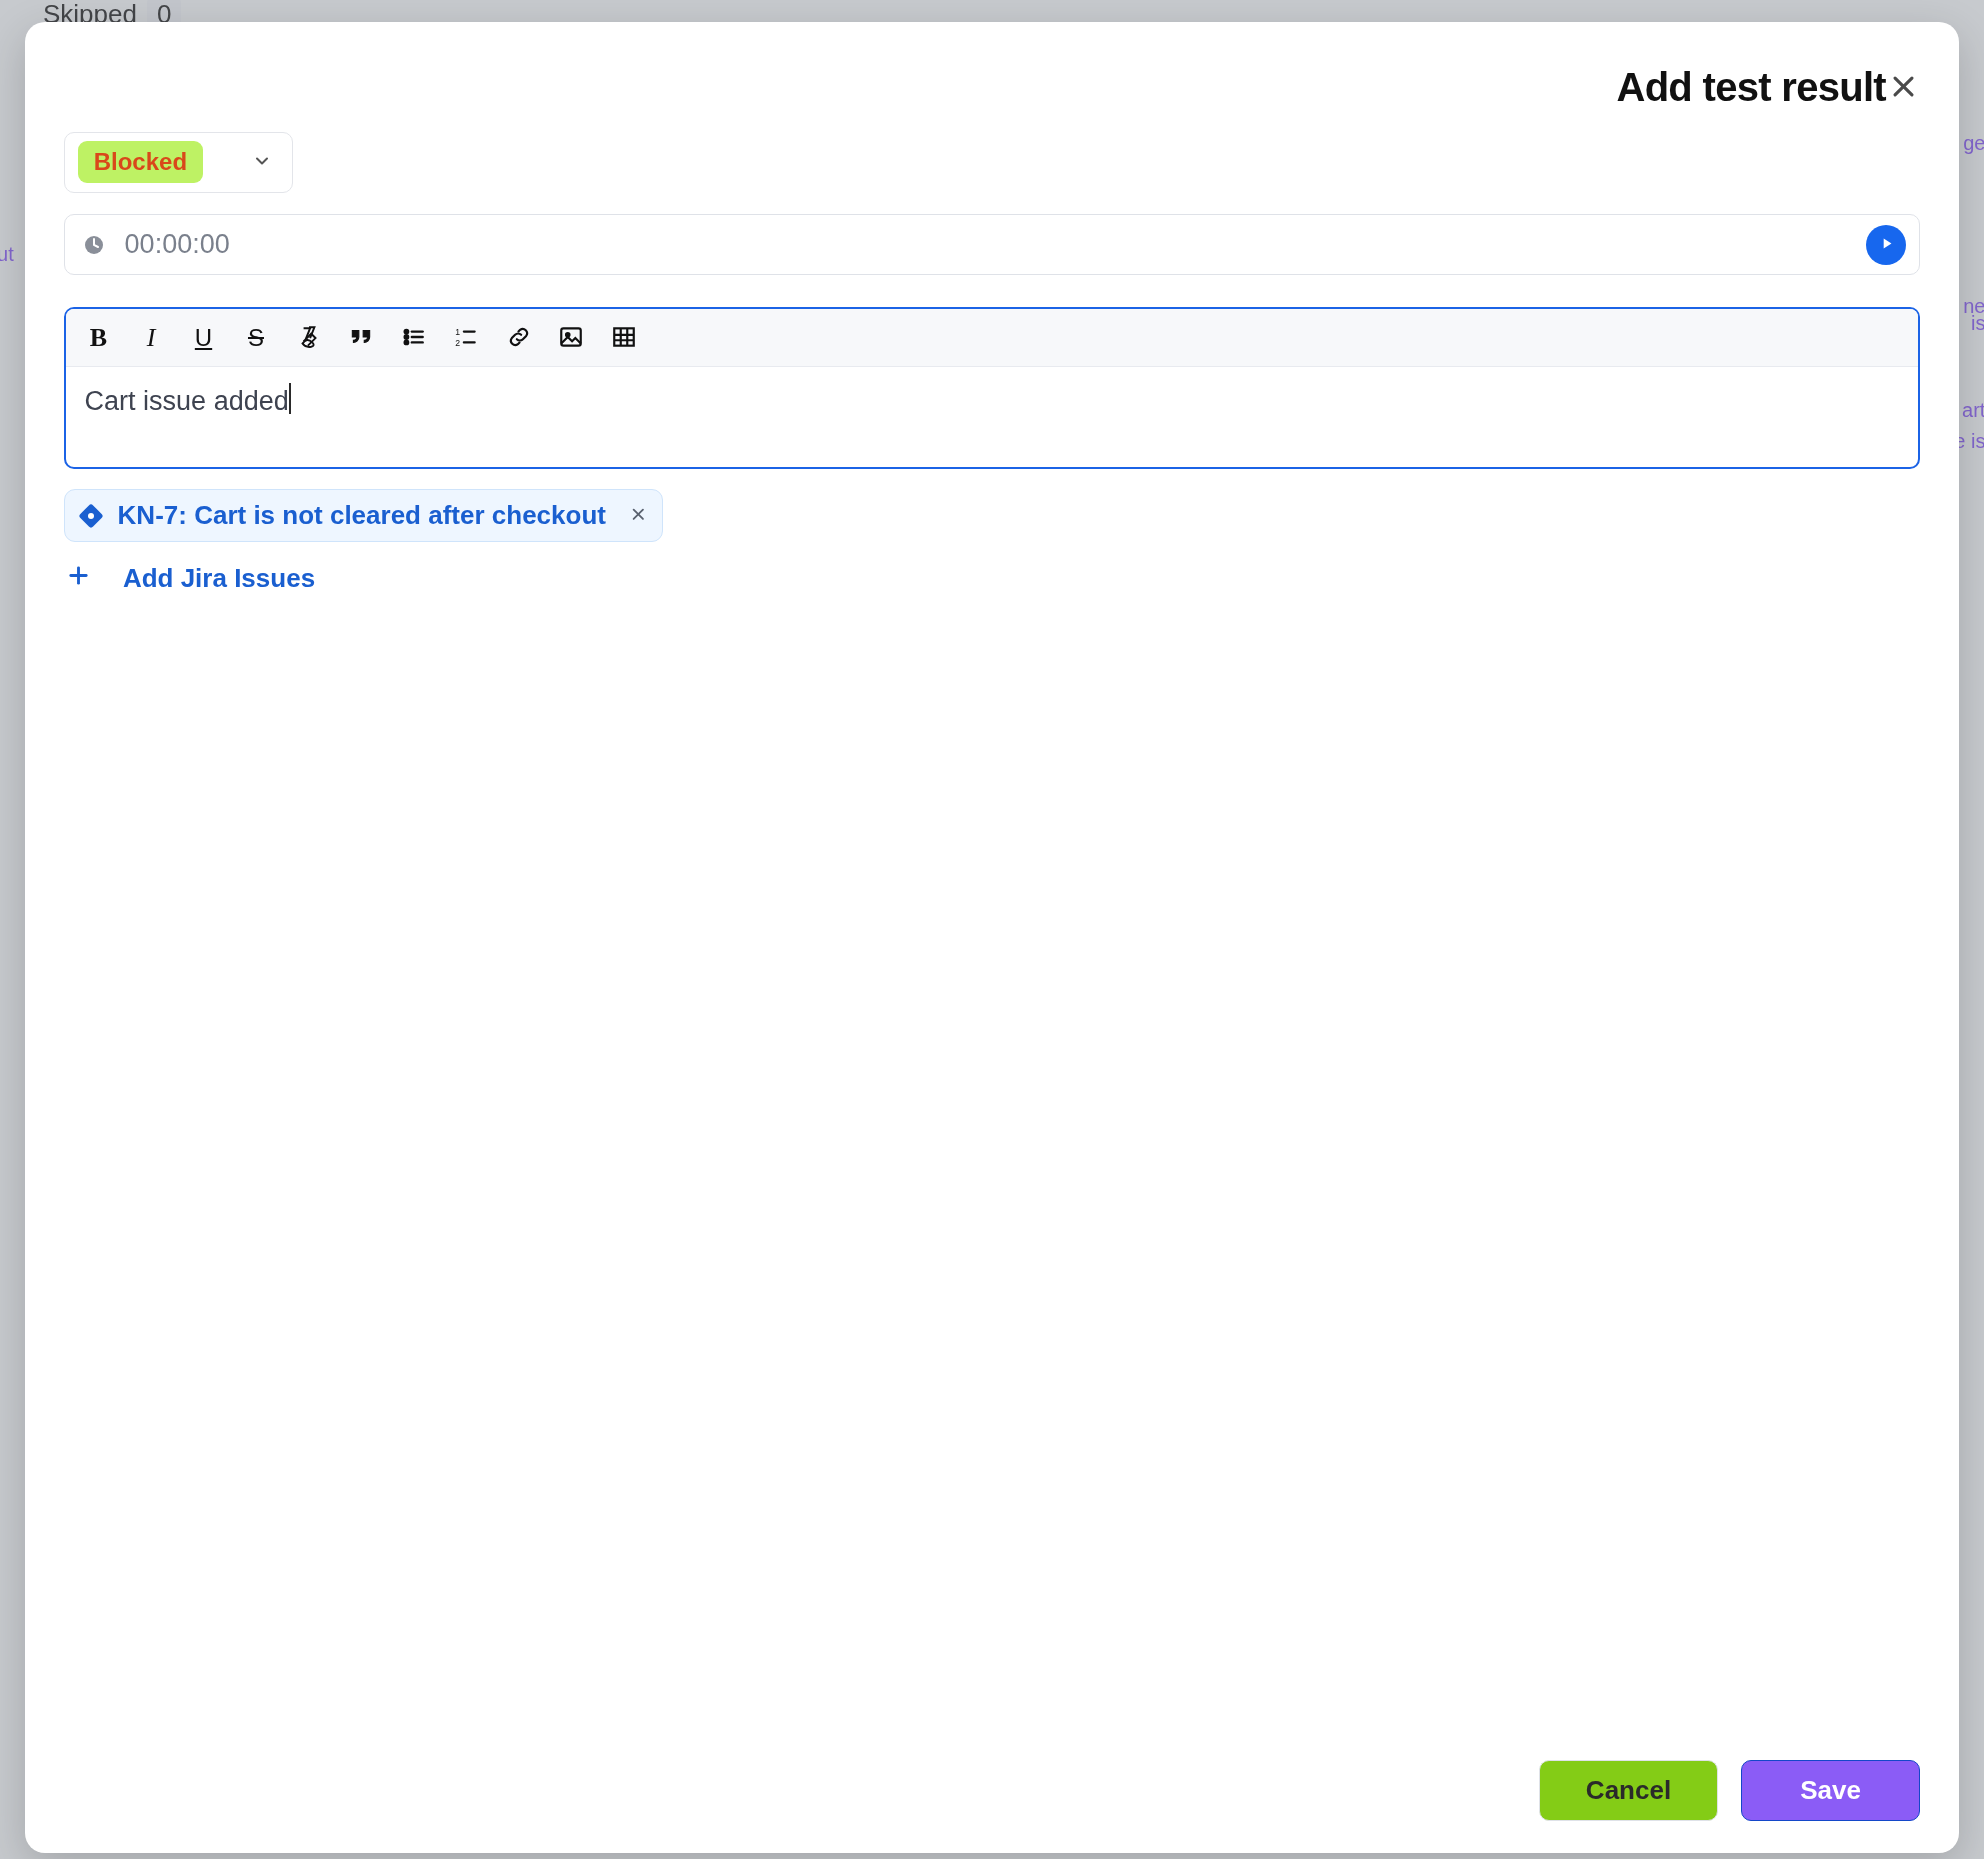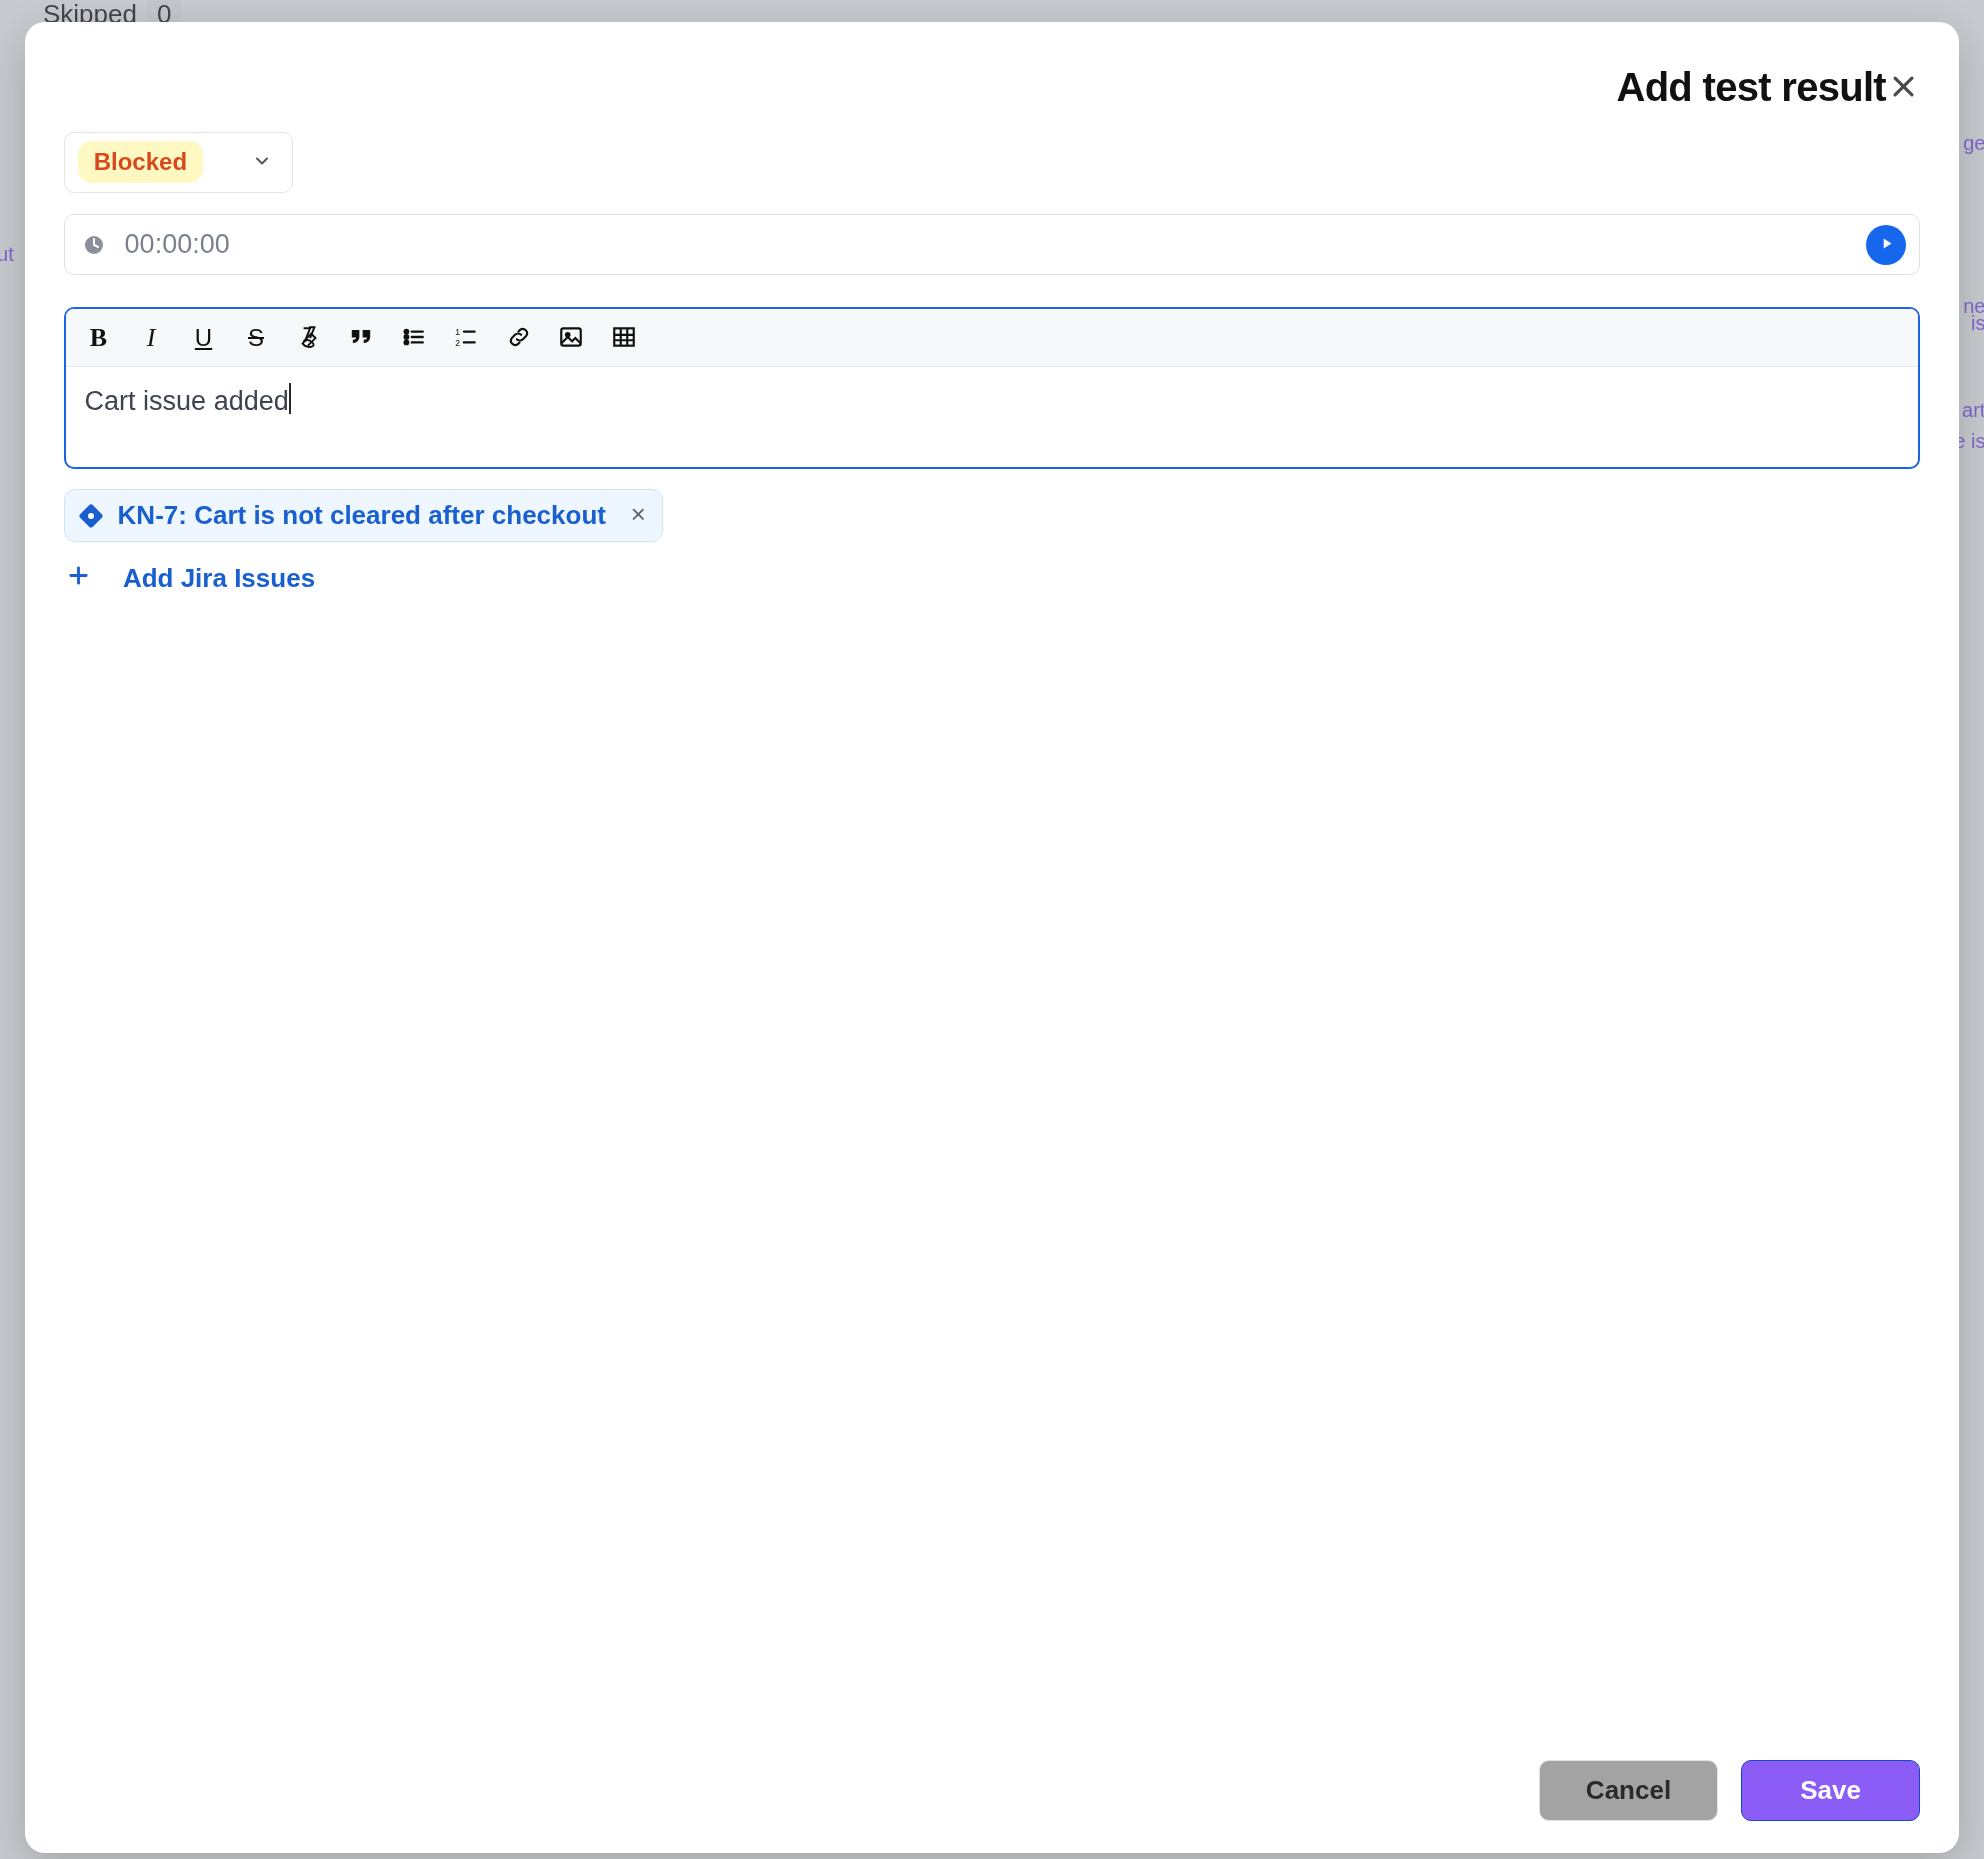--- a/index.html
+++ b/index.html
@@ -85,26 +85,26 @@
     border: 1.4px solid #e3e5ea;
     border-radius: 10px;
     display: inline-flex;
     align-items: center;
     justify-content: space-between;
     padding: 0 20px 0 13px;
     cursor: pointer;
     margin-bottom: 21.5px;
   }
   .status-chip {
-    background: #fef9c3;
+    background: #bef264;
     color: #d9481a;
     font-size: 24px;
     font-weight: 600;
     padding: 7.2px 15.7px;
-    border-radius: 14px;
+    border-radius: 9px;
   }
   .chev { color: #555; }
   .chev svg { width: 20px; height: 20px; }
 
   
   .timer {
     border: 1.4px solid #dfe2e8;
     border-radius: 10px;
     height: 61px;
     display: flex;
@@ -225,21 +225,21 @@
     height: 61px;
     border-radius: 10px;
     font-size: 26px;
     font-weight: 600;
     display: flex;
     align-items: center;
     justify-content: center;
     cursor: pointer;
   }
   .btn-secondary {
-    background: #a3a3a3;
+    background: #84cc16;
     border: 1.4px solid #dfe2e8;
     color: #2a2a2a;
   }
   .btn-primary {
     background: #8b5cf6;
     border: 1.4px solid #1447c9;
     color: #fff;
   }
 </style>
 </head>

